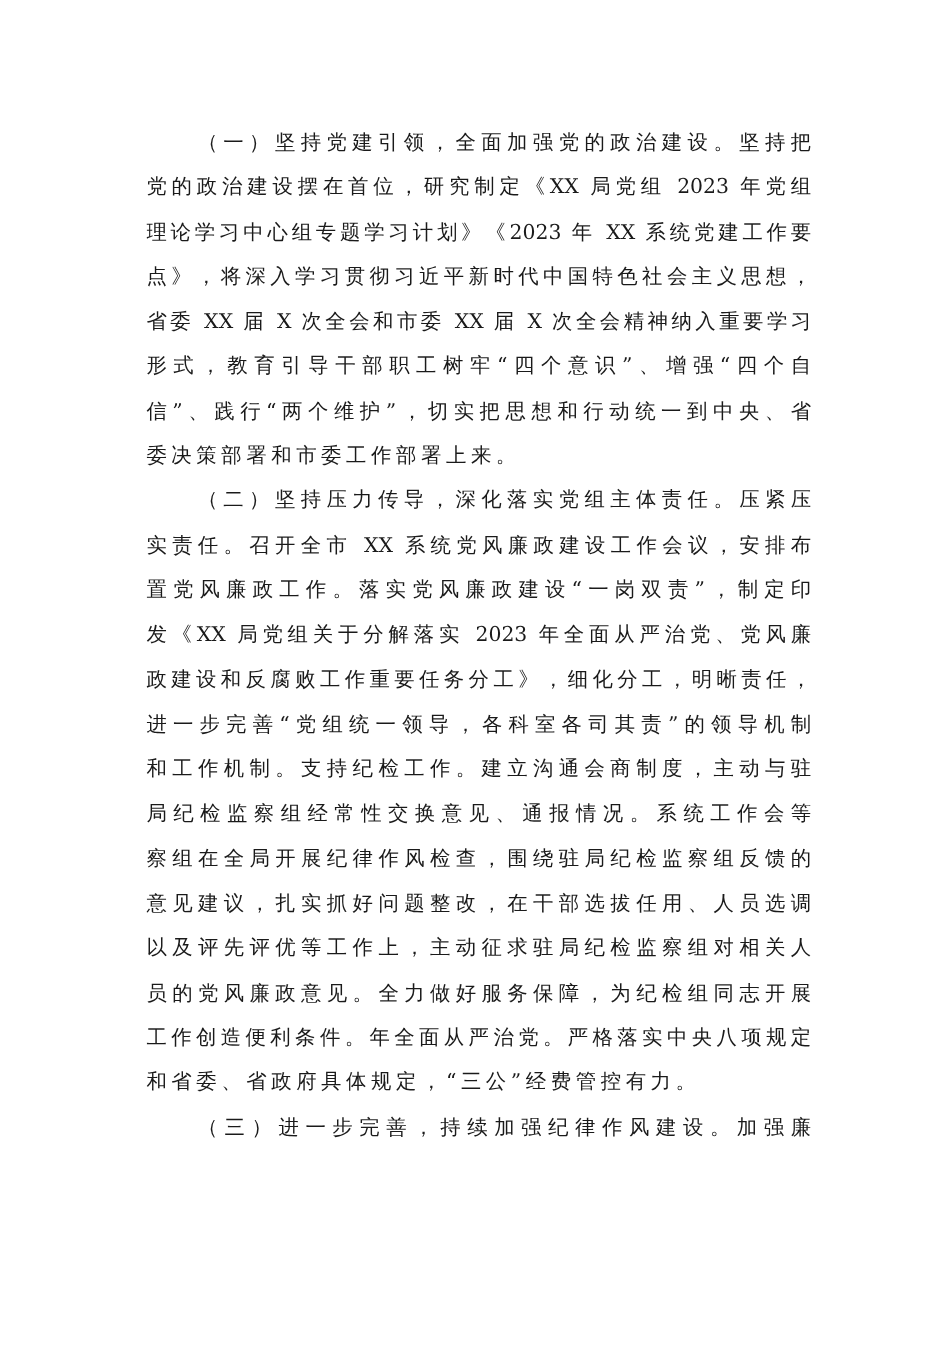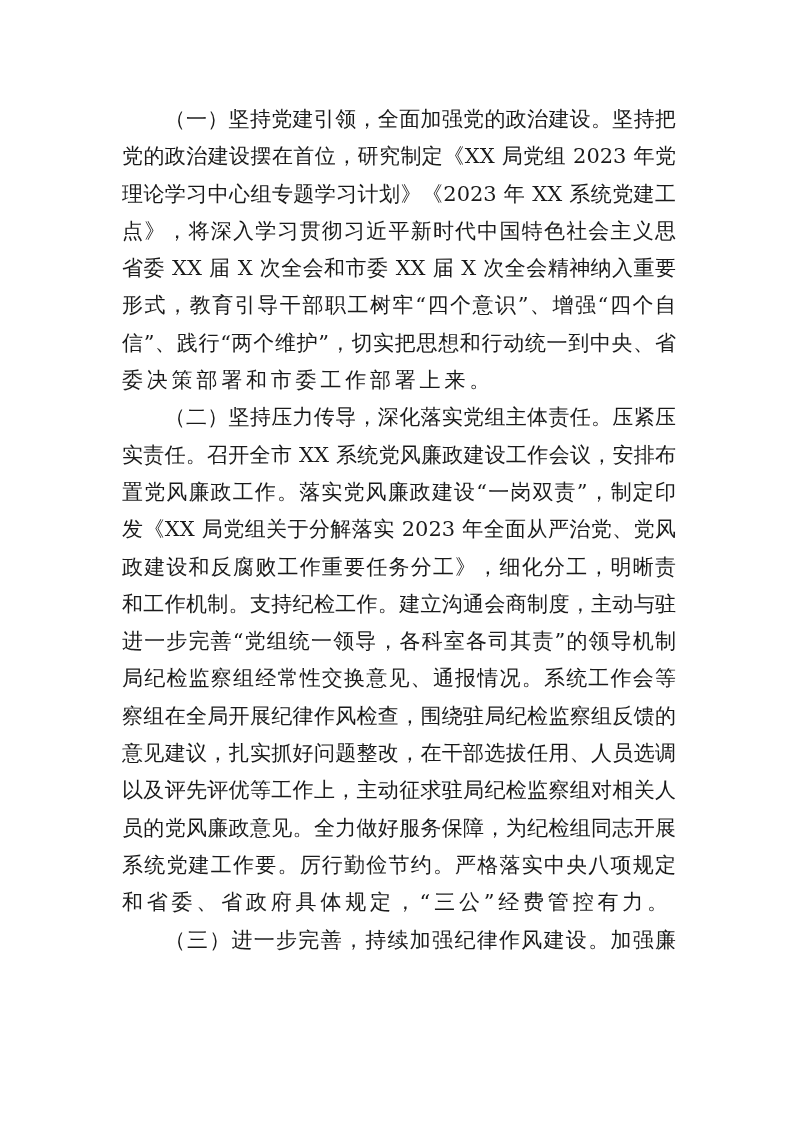--- a/index.html
+++ b/index.html
@@ -14,21 +14,21 @@
       position: absolute;
       left: 122px;
       top: 101px;
       width: 554px;
     }
     .paragraph { margin: 0; padding: 0; }
     .line {
       display: block;
       height: 37.3px;
       line-height: 37.3px;
-      font-size: 21px;
+      font-size: 17px;
       color: #1a1a1a;
       font-family: "DejaVu Serif", "Liberation Serif", serif;
       text-align: justify;
       text-align-last: justify;
       text-justify: inter-character;
       letter-spacing: 0;
       overflow: hidden;
     }
     .line.indent { text-indent: 42.6px; }
     .line.last {
@@ -53,28 +53,28 @@
       <div class="line">信”、践行“两个维护”，切实把思想和行动统一到中央、省</div>
       <div class="line last">委决策部署和市委工作部署上来。</div>
     </div>
 
     <div class="paragraph">
       <div class="line indent">（二）坚持压力传导，深化落实党组主体责任。压紧压</div>
       <div class="line">实责任。召开全市 XX 系统党风廉政建设工作会议，安排布</div>
       <div class="line">置党风廉政工作。落实党风廉政建设“一岗双责”，制定印</div>
       <div class="line">发《XX 局党组关于分解落实 2023 年全面从严治党、党风廉</div>
       <div class="line">政建设和反腐败工作重要任务分工》，细化分工，明晰责任，</div>
+      <div class="line">进一步完善“党组统一领导，各科室各司其责”的领导机制</div>
       <div class="line">和工作机制。支持纪检工作。建立沟通会商制度，主动与驻</div>
-      <div class="line">进一步完善“党组统一领导，各科室各司其责”的领导机制</div>
       <div class="line">局纪检监察组经常性交换意见、通报情况。系统工作会等</div>
       <div class="line">察组在全局开展纪律作风检查，围绕驻局纪检监察组反馈的</div>
       <div class="line">意见建议，扎实抓好问题整改，在干部选拔任用、人员选调</div>
       <div class="line">以及评先评优等工作上，主动征求驻局纪检监察组对相关人</div>
       <div class="line">员的党风廉政意见。全力做好服务保障，为纪检组同志开展</div>
-      <div class="line">系统党建工作要。厉行勤俭节约。严格落实中央八项规定</div>
+      <div class="line">工作创造便利条件。年全面从严治党。严格落实中央八项规定</div>
       <div class="line last">和省委、省政府具体规定，“三公”经费管控有力。</div>
     </div>
 
     <div class="paragraph">
       <div class="line indent">（三）进一步完善，持续加强纪律作风建设。加强廉</div>
     </div>
 
   </div>
 </div>
 

